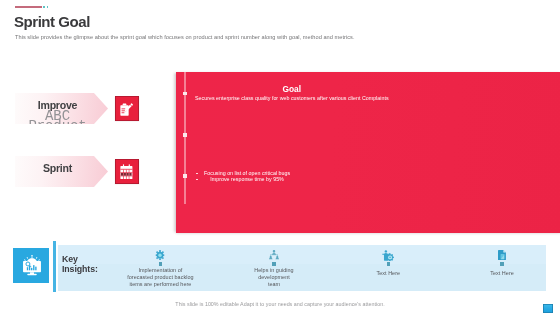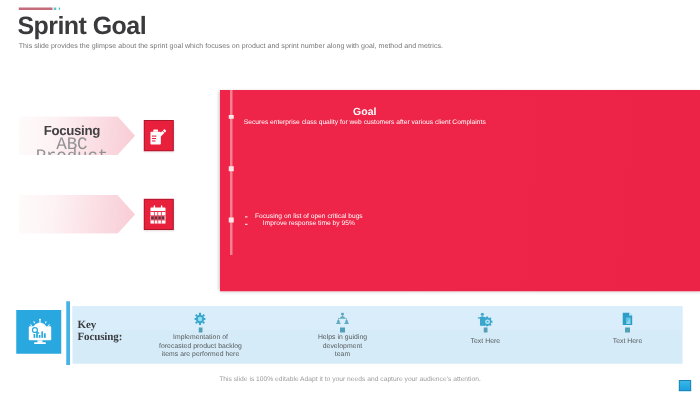--- a/index.html
+++ b/index.html
@@ -5,21 +5,21 @@
   html,body{margin:0;padding:0;}
   body{width:560px;height:315px;background:#ffffff;font-family:"Liberation Sans",sans-serif;overflow:hidden;position:relative;
        -webkit-font-smoothing:antialiased;}
   .slide{position:absolute;left:0;top:0;width:560px;height:315px;overflow:hidden;}
 
   
   .accent-line{position:absolute;left:14.5px;top:6px;width:27.8px;height:1.7px;background:#c46b7c;}
   .accent-dot{position:absolute;top:6px;width:1.9px;height:1.9px;background:#5ec3c4;}
   .accent-dot.d1{left:43.3px;}
   .accent-dot.d2{left:46.6px;}
-  .title{position:absolute;left:14px;top:12.5px;font-size:20px;font-weight:700;color:#3a3a3c;
+  .title{position:absolute;left:14px;top:12.5px;font-size:15px;font-weight:700;color:#3a3a3c;
          letter-spacing:-0.45px;line-height:17px;}
   .subtitle{position:absolute;left:15px;top:34px;font-size:5.65px;color:#767678;letter-spacing:0.03px;line-height:6px;}
 
   
   .redpanel{position:absolute;left:176px;top:72px;width:387px;height:161px;
             background:linear-gradient(95deg,#ee2549 0%,#ee2548 40%,#ec2346 100%);
             box-shadow:-2.6px 0 2.4px -1px rgba(90,60,70,0.22), 0 1px 2px rgba(90,60,70,0.12);text-align:center;}
   .rp-line{position:absolute;left:7.7px;top:0;width:2.2px;height:132px;background:rgba(255,255,255,0.42);}
   .rp-sq{position:absolute;left:6.5px;width:4.3px;height:3.8px;background:#fbe7ea;}
   .sec{position:absolute;left:19px;color:#fff;}
@@ -41,21 +41,21 @@
            display:flex;align-items:center;justify-content:center;
            box-shadow:inset 0 0 0 0.8px rgba(120,18,34,0.55), 0 0.6px 1.4px rgba(100,40,50,0.18);}
   .iconbox svg{display:block;}
 
   
   .kiband{position:absolute;left:58px;top:245px;width:488px;height:46px;background:#d5ecf8;}
   .kiband2{position:absolute;left:58px;top:245px;width:488px;height:19px;background:#d9eefa;}
   .kiblue{position:absolute;left:13px;top:247.5px;width:35.5px;height:35.5px;background:#29a8e0;
           display:flex;align-items:center;justify-content:center;padding-left:2px;box-sizing:border-box;}
   .kibar{position:absolute;left:53.2px;top:241px;width:2.7px;height:51px;background:#45b4e4;}
-  .kilabel{position:absolute;left:62px;top:254px;font-size:8.8px;font-weight:700;color:#3c3c40;line-height:10.3px;letter-spacing:-0.1px;font-family:Liberation Serif, serif;}
+  .kilabel{position:absolute;left:62px;top:254px;font-size:8.8px;font-weight:700;color:#3c3c40;line-height:10.3px;letter-spacing:-0.1px;}
   .kicol{position:absolute;top:245px;height:46px;text-align:center;}
   .kicol .ic{position:absolute;left:50%;transform:translateX(-50%);top:4.6px;line-height:0;}
   .kicol .dot{position:absolute;left:50%;margin-left:-1.6px;top:17.4px;width:3.4px;height:3.4px;background:#52a0b8;}
   .kicol .cap{position:absolute;left:0;right:0;top:22px;font-size:5.45px;color:#55565a;line-height:7.2px;letter-spacing:0.04px;}
 
   
   .footer{position:absolute;left:0;right:0;top:301px;text-align:center;font-size:5.35px;color:#9b9b9d;letter-spacing:0.01px;}
   .fsq{position:absolute;left:542.6px;top:303.7px;width:10.2px;height:9.2px;
        background:linear-gradient(180deg,#3dbbea 0%,#27a9e3 55%,#1b9fdd 100%);
        box-shadow:inset 0 0 0 0.8px #1d7fae;}
@@ -86,39 +86,40 @@
     <div class="sec" style="top:97px">
       <ul class="blist">
         <li>Focusing on list of open critical bugs</li>
         <li>Improve response time by 95%</li>
       </ul>
     </div>
   </div>
 
   <div class="arrow" style="left:15px;top:93px">
     <div class="lbl" style="top:6.5px">
-      <div class="t1">Focusing</div>
+      <div class="t1">Improve</div>
       <div class="t2">ABC Product</div>
     </div>
   </div>
   <div class="iconbox" style="left:115px;top:96px">
     <svg width="13" height="13" viewBox="0 0 32 32" style="position:relative;left:-1px;top:1.5px">
       <path fill="#ffffff" d="M2.4 5.8h17.4a1.5 1.5 0 0 1 1.5 1.5v22.3a1.5 1.5 0 0 1-1.5 1.5H2.4a1.5 1.5 0 0 1-1.5-1.5V7.3a1.5 1.5 0 0 1 1.5-1.5z"></path>
       <path fill="#ffffff" d="M7.6 1.4h7a1.1 1.1 0 0 1 1.1 1.1v3.3H6.5V2.5a1.1 1.1 0 0 1 1.1-1.1z"></path>
       <rect x="3.8" y="13.4" width="9" height="2.1" fill="#e8203c"></rect>
       <rect x="3.8" y="18.2" width="11.4" height="2.1" fill="#e8203c"></rect>
       <rect x="3.8" y="23" width="7" height="2.1" fill="#e8203c"></rect>
       <path fill="#ffffff" d="M31.3 3.3 29.4 1.4a1.4 1.4 0 0 0-2 0l-1.9 1.9 3.9 3.9 1.9-1.9a1.4 1.4 0 0 0 0-2z"></path>
       <path fill="#ffffff" d="m24.6 4.2 3.9 3.9-11.2 11.2-3.9-3.9z"></path>
       <path fill="#ffffff" d="m12.8 16 3.9 3.9-5.6 1.7z"></path>
     </svg>
   </div>
 
   <div class="arrow" style="left:15px;top:156px">
     <div class="lbl" style="top:6.5px">
+      <div class="t1">Sprint</div>
     </div>
   </div>
   <div class="iconbox" style="left:115px;top:159px">
     <svg width="12.8" height="15.2" viewBox="0 0 27 32" style="position:relative;left:-0.3px;top:0.3px">
       <rect x="6.2" y="0.4" width="2.4" height="6.4" rx="1.2" fill="#ffffff"></rect>
       <rect x="18.4" y="0.4" width="2.4" height="6.4" rx="1.2" fill="#ffffff"></rect>
       <path fill="#ffffff" d="M1.8 4.2h23.4a1 1 0 0 1 1 1v25.6a1 1 0 0 1-1 1H1.8a1 1 0 0 1-1-1V5.2a1 1 0 0 1 1-1z"></path>
       <rect x="0.8" y="10.2" width="25.4" height="1.6" fill="#e8203c"></rect>
       <g fill="#e8203c">
         <rect x="6.6" y="11.8" width="1.3" height="20"></rect>
@@ -161,21 +162,21 @@
       </g>
       <g fill="none" stroke="#29a8e0" stroke-width="1.8">
         <circle cx="12.6" cy="18.2" r="3.6"></circle>
         <path d="m15.4 20.8 3.4 2.6"></path>
       </g>
     </svg>
   </div>
   <div class="kibar"></div>
   <div class="kilabel">
     <div>Key</div>
-    <div>Focusing:</div>
+    <div>Insights:</div>
   </div>
 
   <div class="kicol" style="left:110.4px;width:100px">
     <span class="dot"></span>
     <svg class="ic" width="9" height="10.4" viewBox="0 0 28 32">
       <g fill="#3aa6ce">
         <rect x="11.4" y="0" width="5.2" height="6"></rect>
         <rect x="11.4" y="26" width="5.2" height="6"></rect>
         <rect x="0" y="13.4" width="5.4" height="5.2"></rect>
         <rect x="22.6" y="13.4" width="5.4" height="5.2"></rect>

